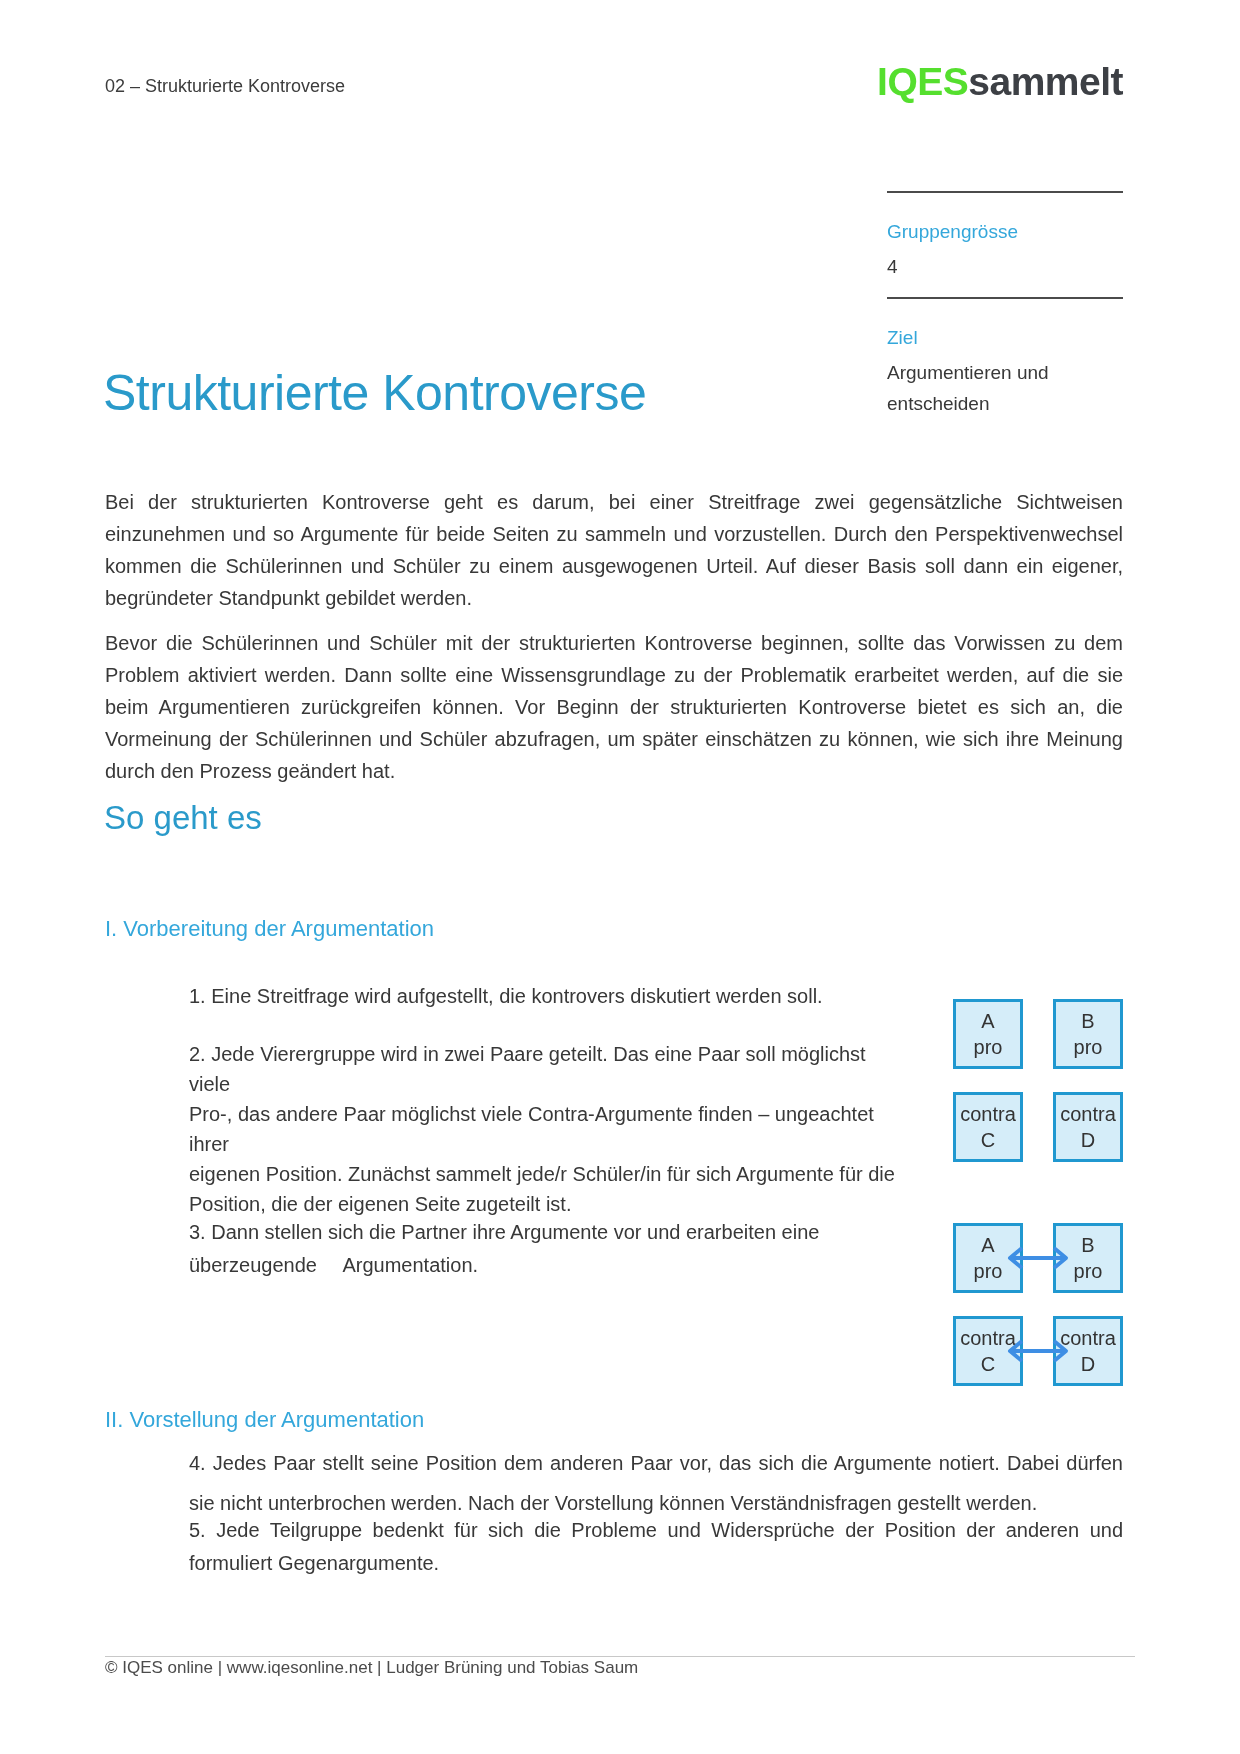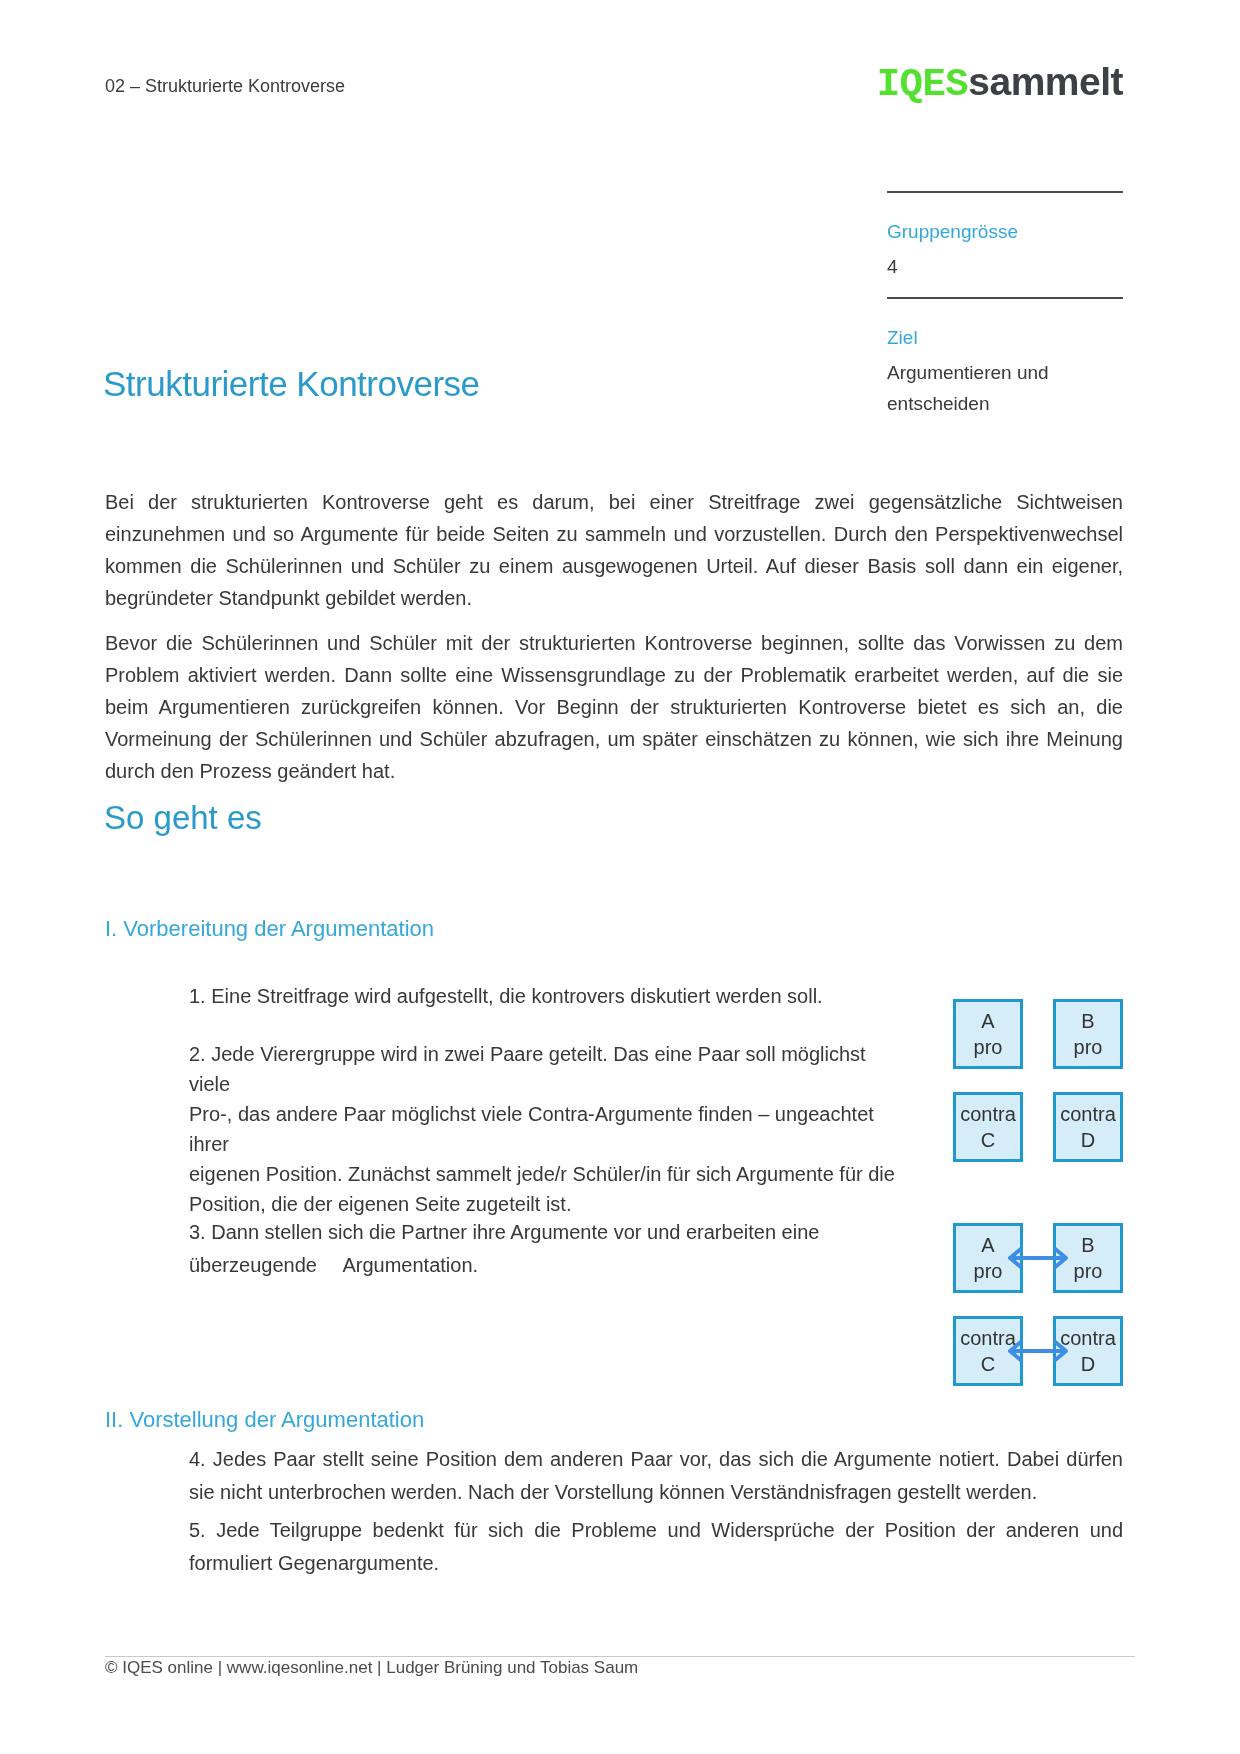--- a/index.html
+++ b/index.html
@@ -30,34 +30,34 @@
   
   .header-title {
     position: absolute; left: 105px; top: 76px;
     font-size: 18px; color: #3c3c3c; white-space: nowrap;
   }
   .logo {
     position: absolute; right: 117px; top: 60px;
     font-size: 39px; font-weight: bold; letter-spacing: -0.5px;
     white-space: nowrap;
   }
-  .logo .logo-green { color: var(--logo-green, #55df2e); font-family: Liberation Mono, monospace; }
+  .logo .logo-green { color: var(--logo-green, #55df2e); }
   .logo .logo-dark  { color: var(--logo-dark, #3d4045); }
 
   
   .meta { position: absolute; left: 887px; top: 191px; width: 236px; font-size: 19px; }
   .meta-rule { border-top: 2px solid var(--rule-dark, #4b4b4b); height: 0; }
   .meta-rule.second { margin-top: 15px; }
   .meta-label { color: var(--subheading-cyan, #34a7db); margin-top: 28px; }
   .meta-value { color: var(--body-text, #383838); margin-top: 8px; line-height: 31px; }
 
   
   .page-title {
     position: absolute; left: 103px; top: 364px;
-    font-size: 35px; letter-spacing: -0.5px;
+    font-size: 50px; letter-spacing: -0.5px;
     color: var(--heading-blue, #2a9aca); white-space: nowrap;
   }
   .intro {
     position: absolute; left: 105px; top: 486px; width: 1018px;
     font-size: 20px; line-height: 32px; text-align: justify;
   }
   .intro p { margin: 0; }
   .intro p + p { margin-top: 13px; }
 
   .how-heading {
@@ -68,21 +68,21 @@
     position: absolute; left: 105px;
     font-size: 22px; color: var(--subheading-cyan, #34a7db); white-space: nowrap;
   }
   #sec1-heading { top: 916px; }
   #sec2-heading { top: 1407px; }
 
   .step { position: absolute; left: 189px; font-size: 20px; color: var(--body-text, #383838); }
   #step1 { top: 950px; white-space: nowrap; margin-top: 35px; }
   #step2 { top: 1039px; width: 720px; line-height: 30px; white-space: pre-line; }
   #step3 { top: 1216px; width: 720px; line-height: 33px; white-space: pre-line; }
-  #step4 { top: 1443px; width: 934px; line-height: 33px; text-align: justify; }
+  #step4 { top: 1443px; width: 934px; line-height: 40px; text-align: justify; }
   #step5 { top: 1514px; width: 934px; line-height: 33px; text-align: justify; }
 
   
   .diagram { position: absolute; width: 170px; height: 163px; }
   #diagram1 { left: 953px; top: 999px; }
   #diagram2 { left: 953px; top: 1223px; }
   .dgrid {
     display: grid;
     grid-template-columns: 70px 70px;
     grid-template-rows: 70px 70px;

